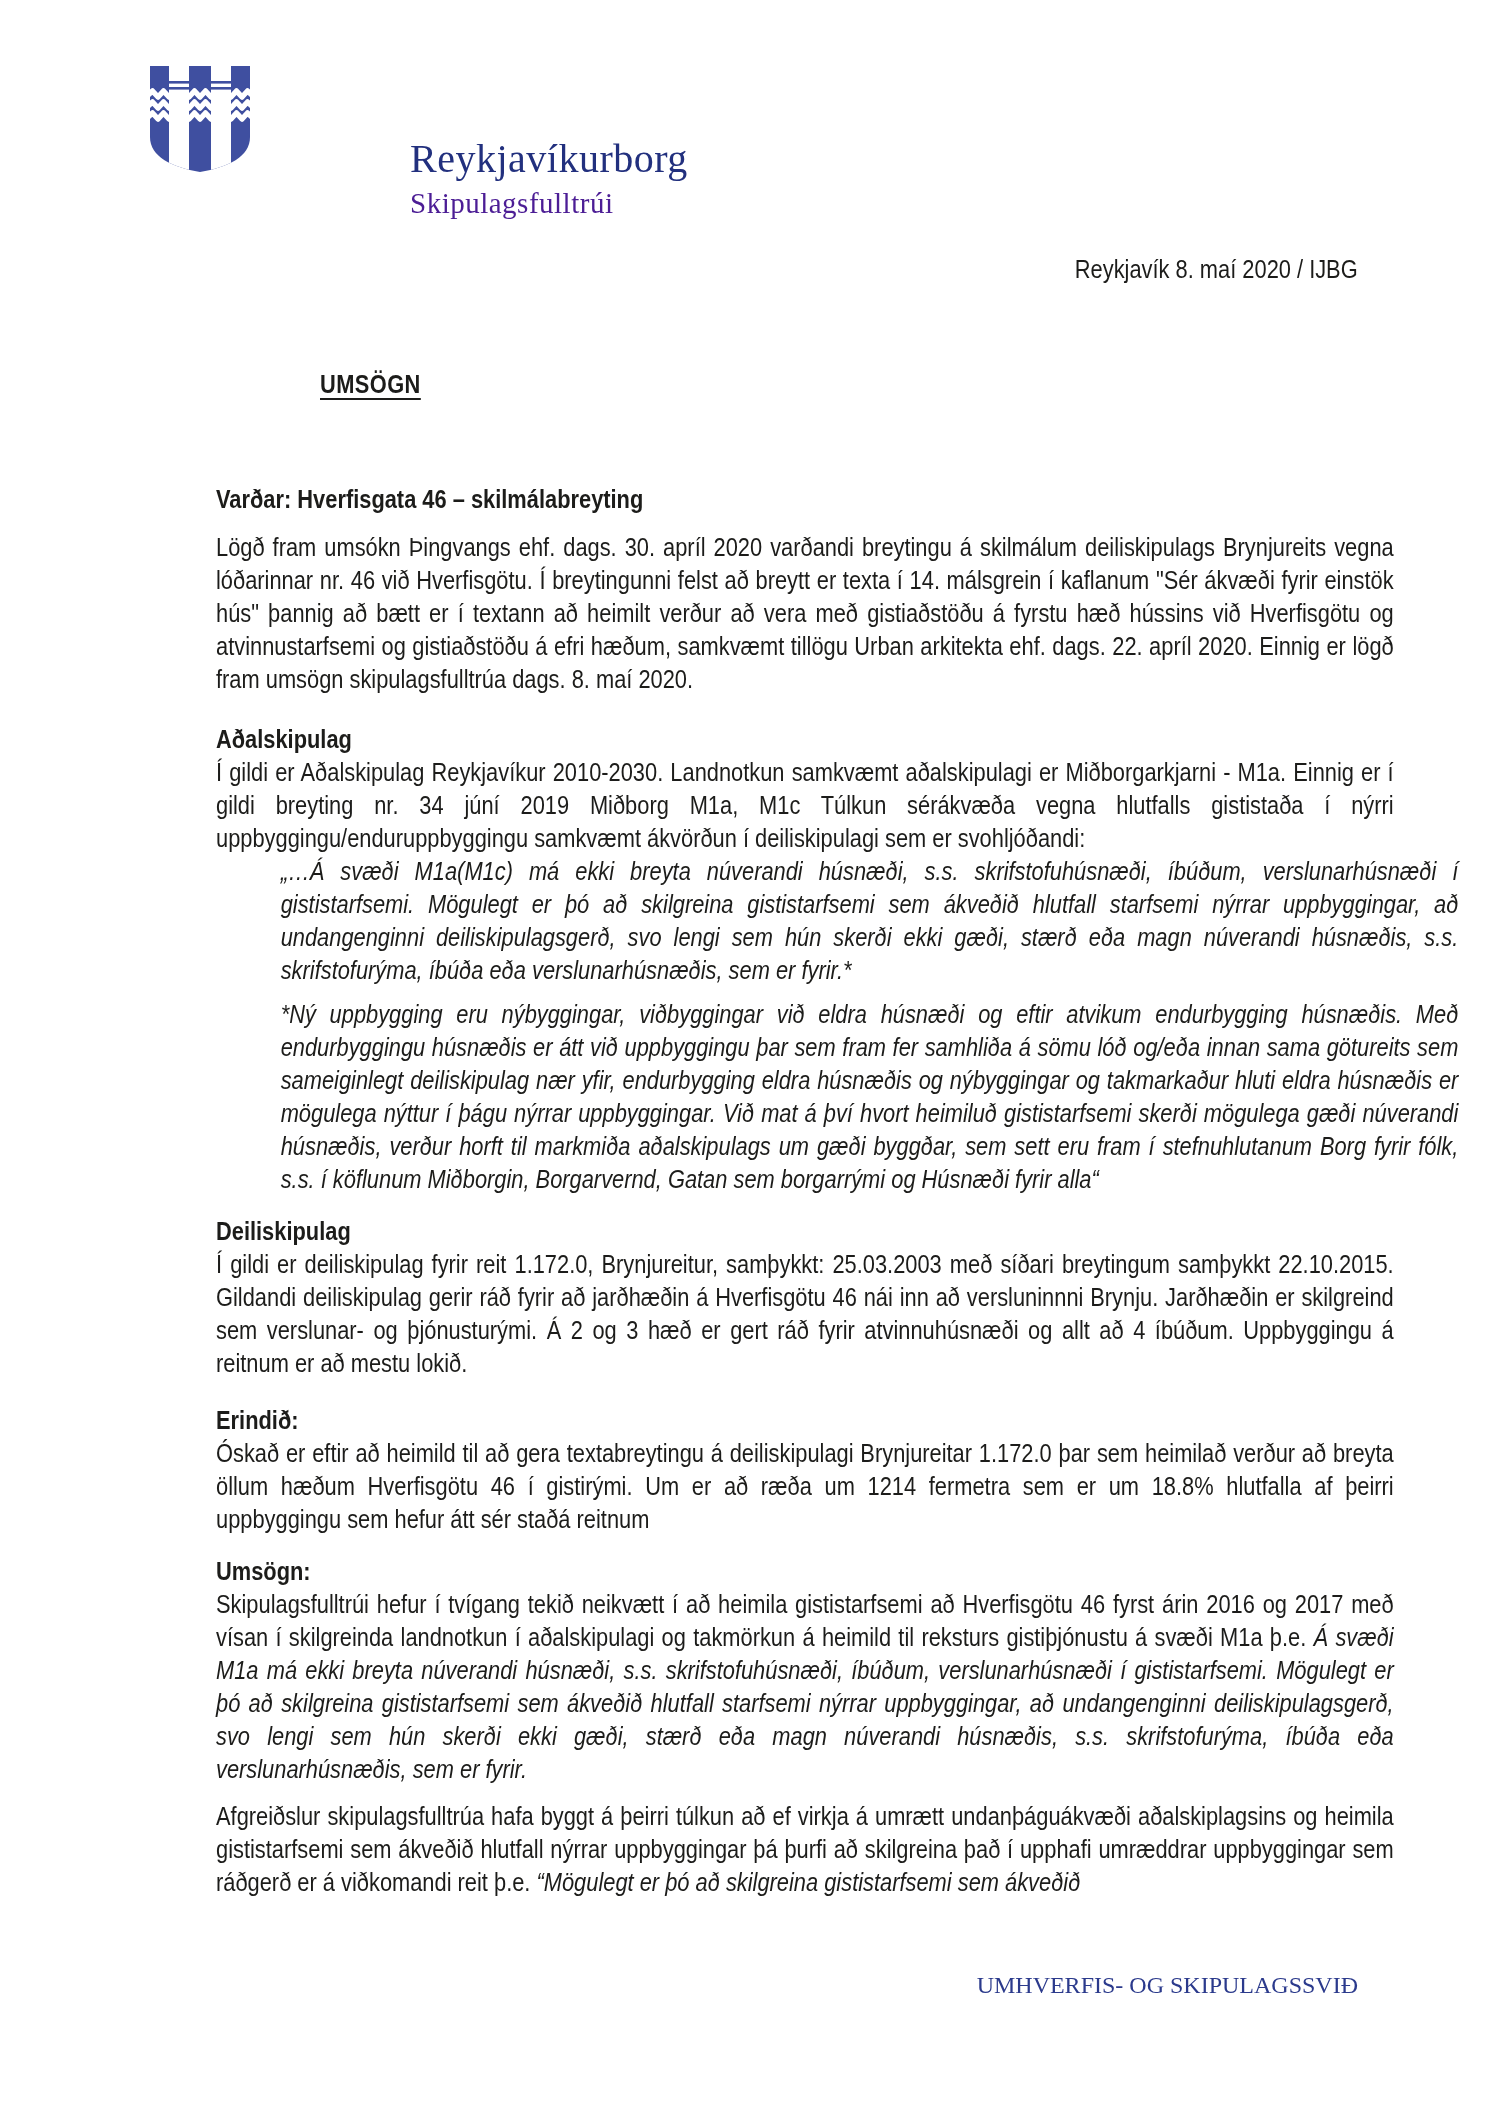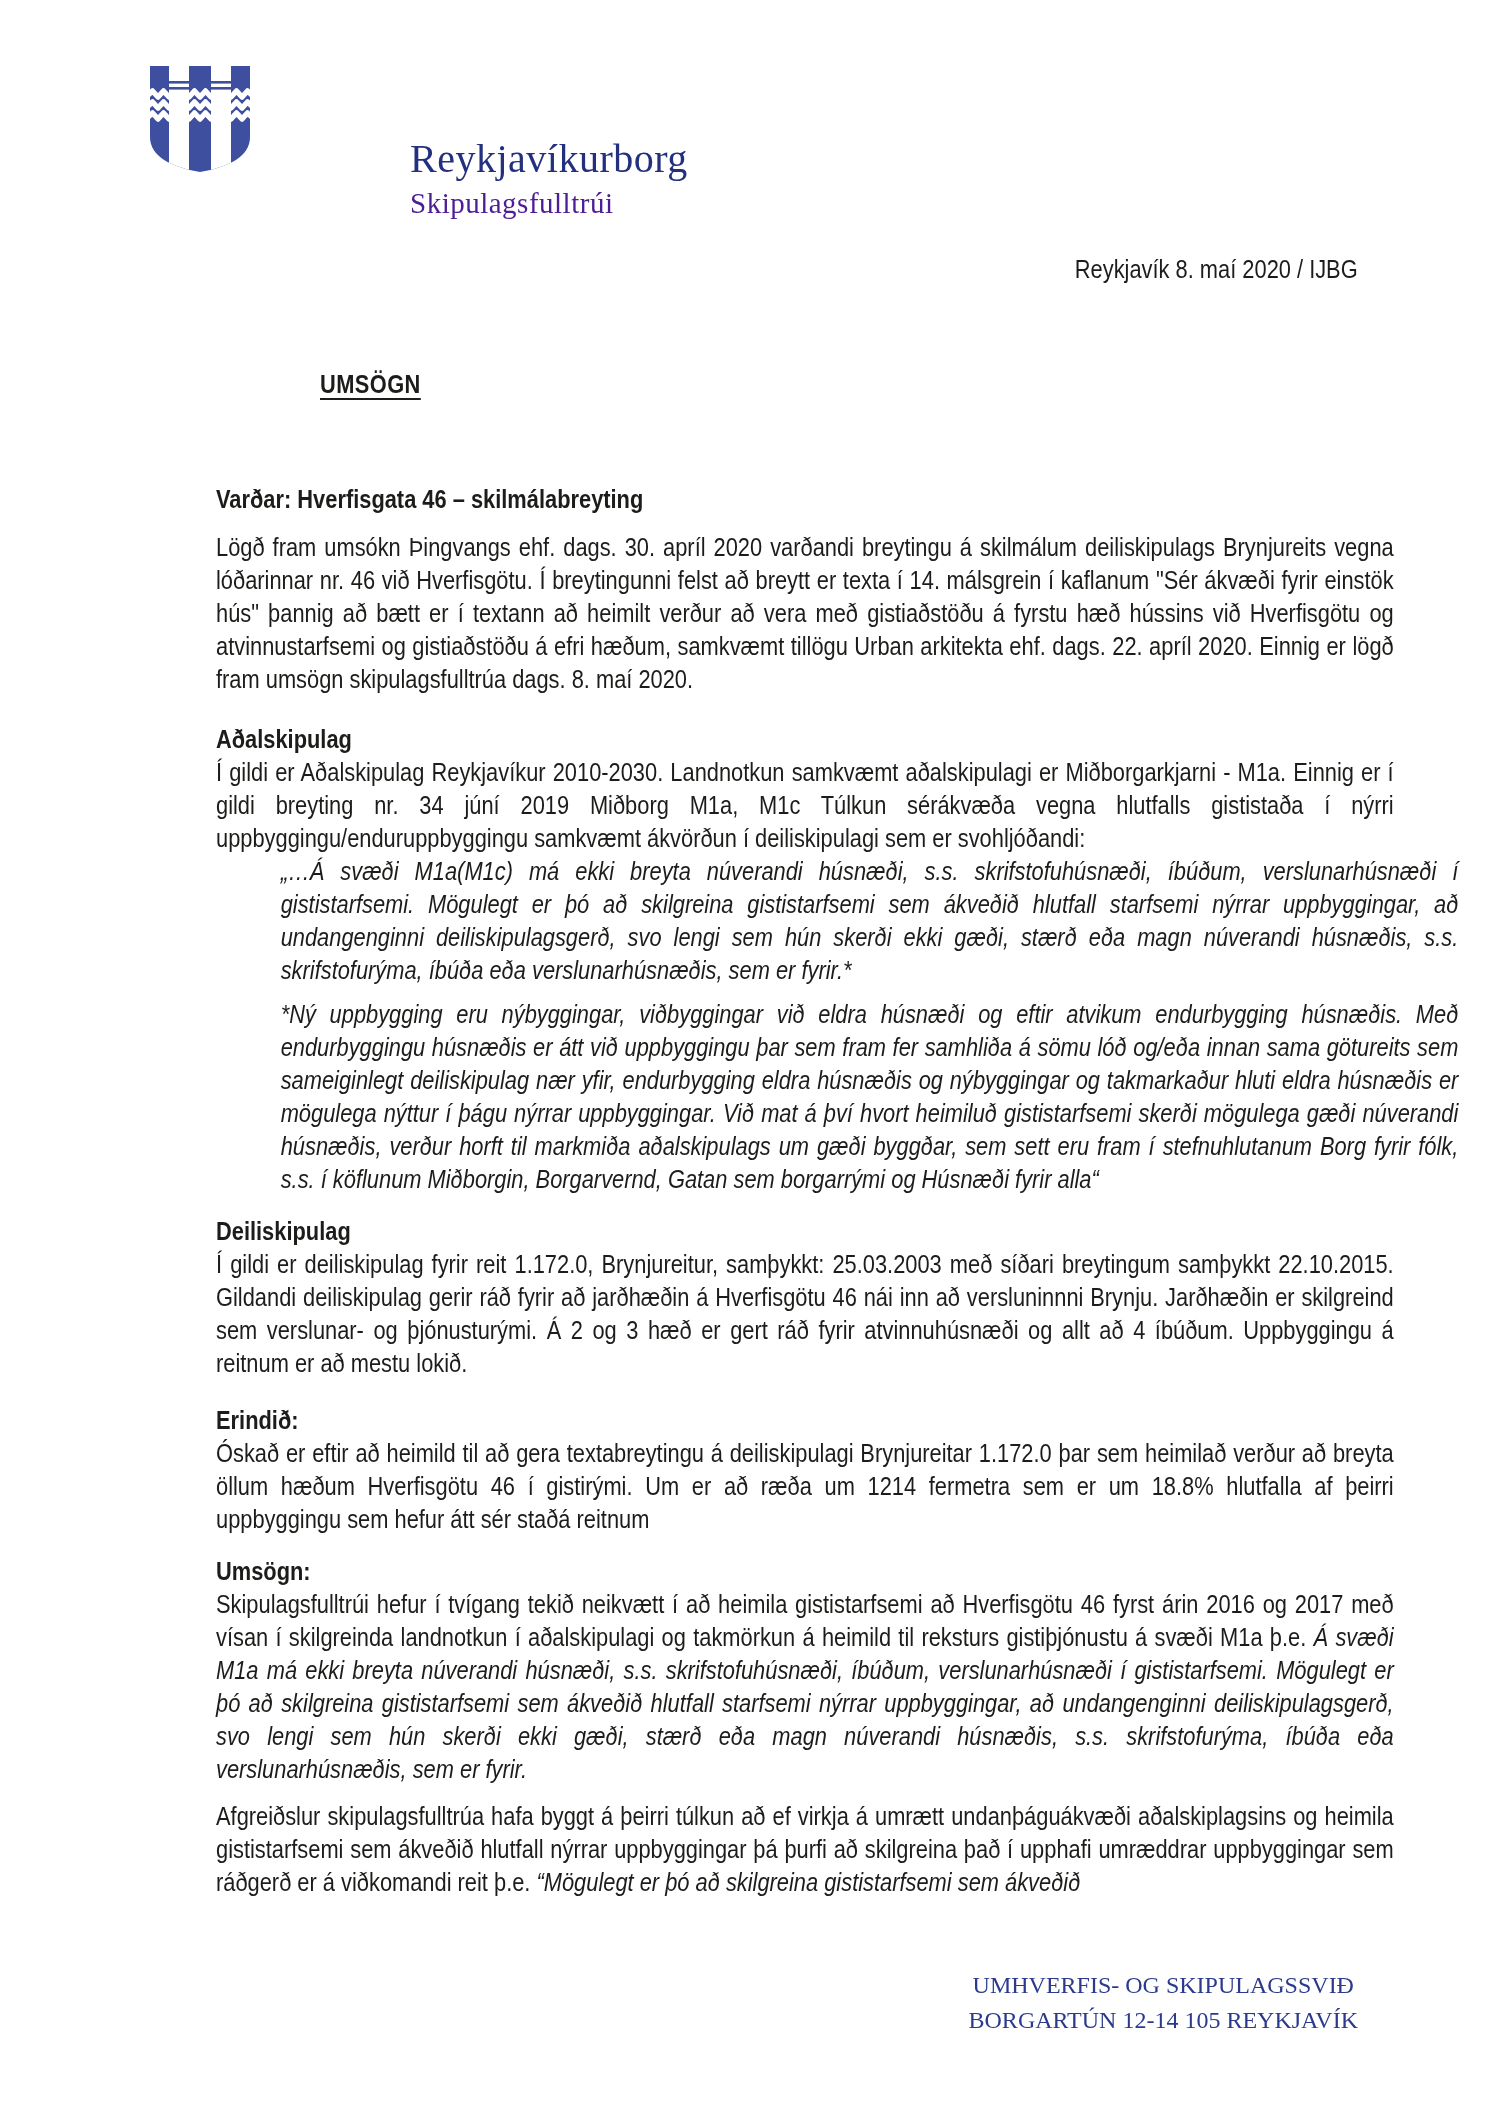--- a/index.html
+++ b/index.html
@@ -138,16 +138,15 @@
 
     <h3 class="sec cond mt-umsogn">Umsögn:</h3>
     <p class="body cond"><span>Skipulagsfulltrúi hefur í tvígang tekið neikvætt í að heimila gististarfsemi að Hverfisgötu 46 fyrst árin 2016 og 2017 með vísan í skilgreinda landnotkun í aðalskipulagi og takmörkun á heimild til reksturs gistiþjónustu á svæði M1a þ.e.  </span><span class="inline-quote">Á svæði M1a má ekki breyta núverandi húsnæði, s.s. skrifstofuhúsnæði, íbúðum, verslunarhúsnæði í gististarfsemi. Mögulegt er þó að skilgreina gististarfsemi sem ákveðið hlutfall starfsemi nýrrar uppbyggingar, að undangenginni deiliskipulagsgerð, svo lengi sem hún skerði ekki gæði, stærð eða magn núverandi húsnæðis, s.s. skrifstofurýma, íbúða eða verslunarhúsnæðis, sem er fyrir.</span></p>
 
     <p class="body cond mt-closing"><span>Afgreiðslur skipulagsfulltrúa hafa byggt á þeirri túlkun að ef virkja á umrætt undanþáguákvæði aðalskiplagsins og heimila gististarfsemi sem ákveðið hlutfall nýrrar uppbyggingar þá þurfi að skilgreina það í upphafi umræddrar uppbyggingar sem ráðgerð er á viðkomandi reit þ.e.  </span><span class="inline-quote">“Mögulegt er þó að skilgreina gististarfsemi sem ákveðið</span></p>
 
   </div>
 
   <div class="page-footer">
     <div class="footer-line-main">UMHVERFIS- OG SKIPULAGSSVIÐ</div>
-    <div class="footer-line-main">BORGARTÚN 12-14  105 REYKJAVÍK</div>
   </div>
 
 </div>
 
 </body></html>

